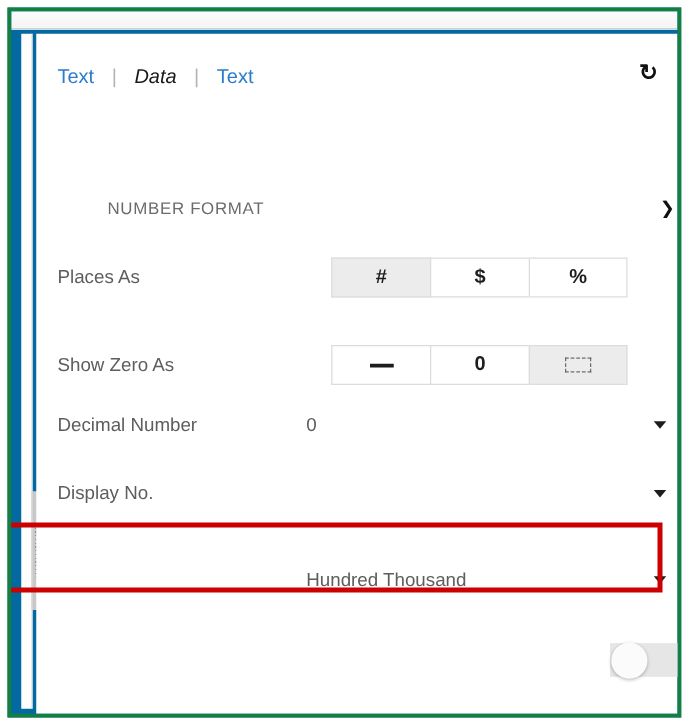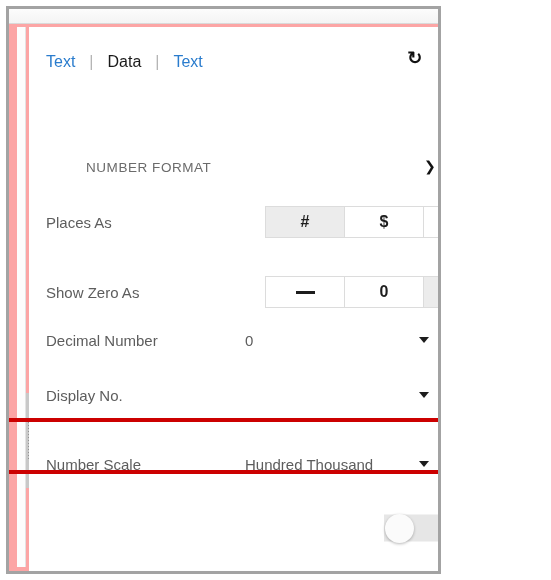--- a/index.html
+++ b/index.html
@@ -12,25 +12,25 @@
     height: 580px;
     font-family: "Liberation Sans", sans-serif;
     overflow: hidden;
   }
 
   
   #frame {
     position: absolute;
     left: 6px;
     top: 6px;
-    width: 435px;
+    width: 539px;
     height: 568px;
-    border: 3px solid #a3a3a3;
+    border: 3px solid #15803d;
     box-sizing: border-box;
-    background: #fca5a5;
+    background: #0369a1;
     overflow: hidden;
   }
 
   
   #top-strip {
     position: absolute;
     left: 0;
     top: 0;
     right: 0;
     height: 14px;
@@ -103,20 +103,21 @@
   }
   .tab {
     font-size: 16px;
     color: #2a7ccd;
     padding: 0 0;
     white-space: nowrap;
     cursor: pointer;
   }
   .tab.active {
     color: #1a1a1a;
+    font-style: italic;
   }
   .tab-sep {
     color: #b4b4b4;
     font-size: 16px;
     margin: 0 14px;
     user-select: none;
   }
   #tab-left { margin-left: 17px; }
 
   #header-actions {
@@ -342,21 +343,20 @@
       <span class="row-caret"></span>
     </div>
 
     <div class="row" style="top:345px">
       <span class="row-label">Display No.</span>
       <span class="row-value"></span>
       <span class="row-caret"></span>
     </div>
 
     <div class="row" style="top:414px">
-      <span class="row-label">Number Scale</span>
       <span class="row-value">Hundred Thousand</span>
       <span class="row-caret"></span>
     </div>
 
     <div class="row" style="top:478px">
       <div class="toggle">
         <div class="toggle-knob"></div>
       </div>
     </div>
 

